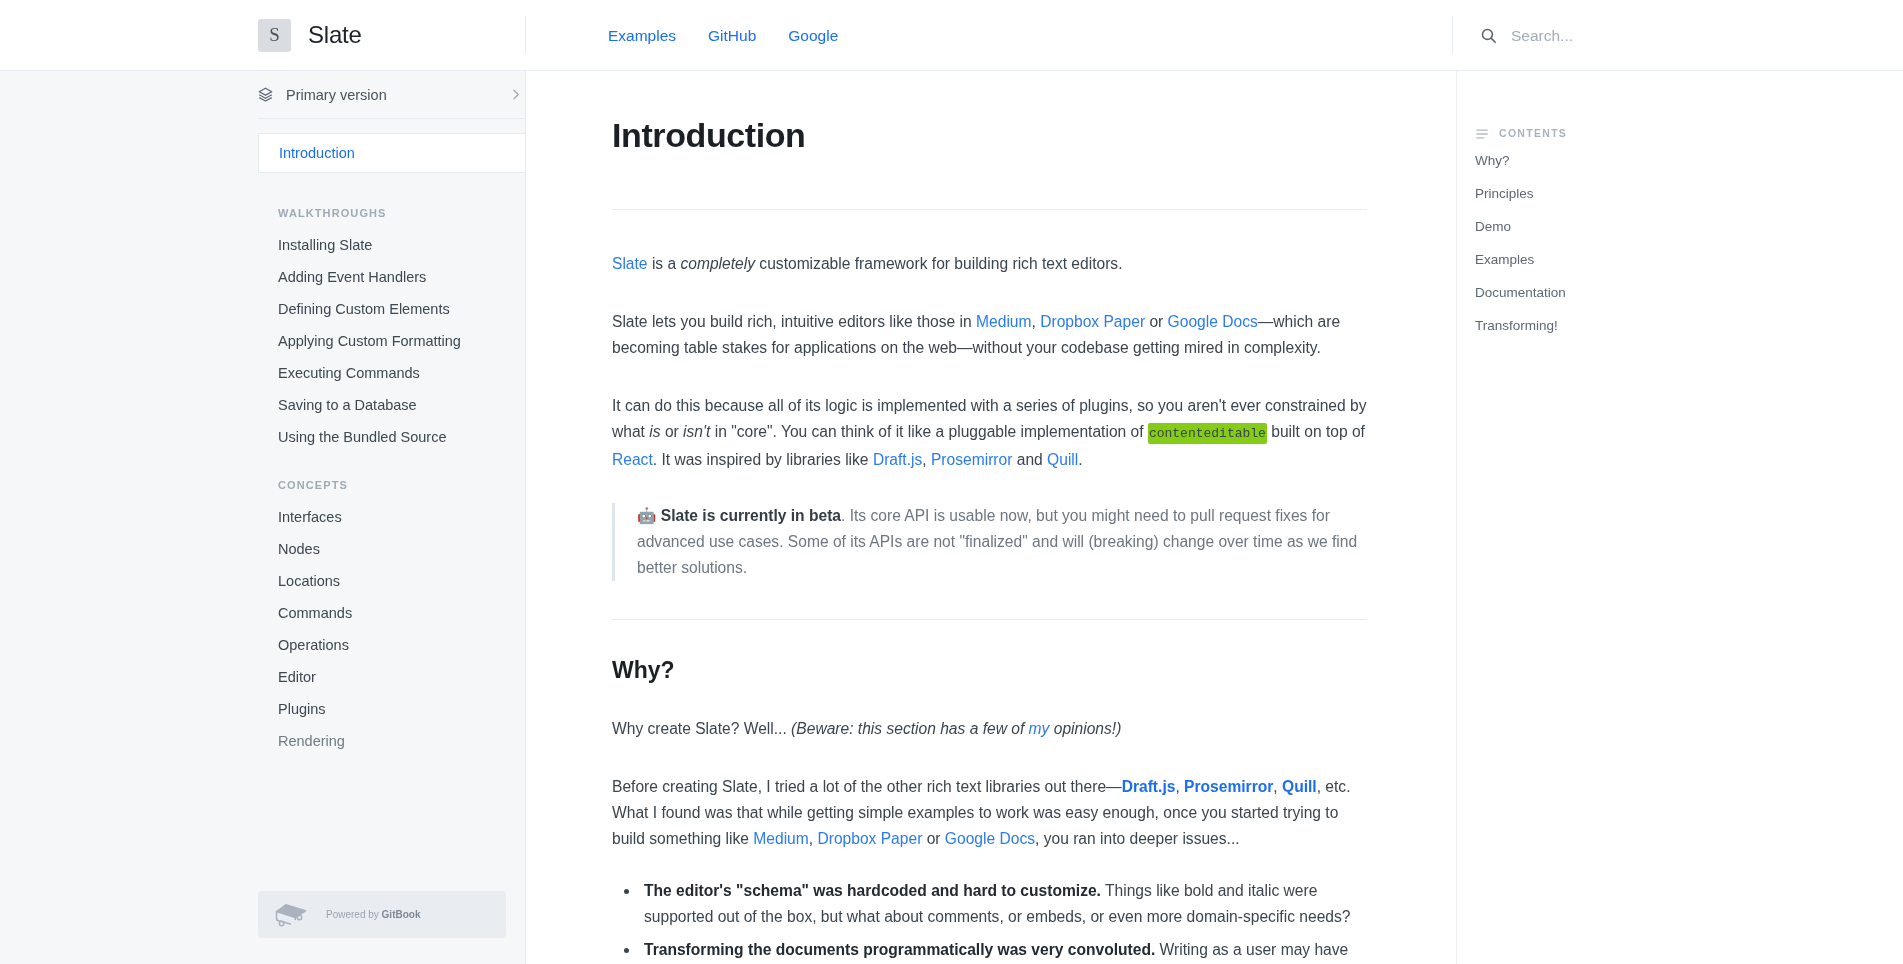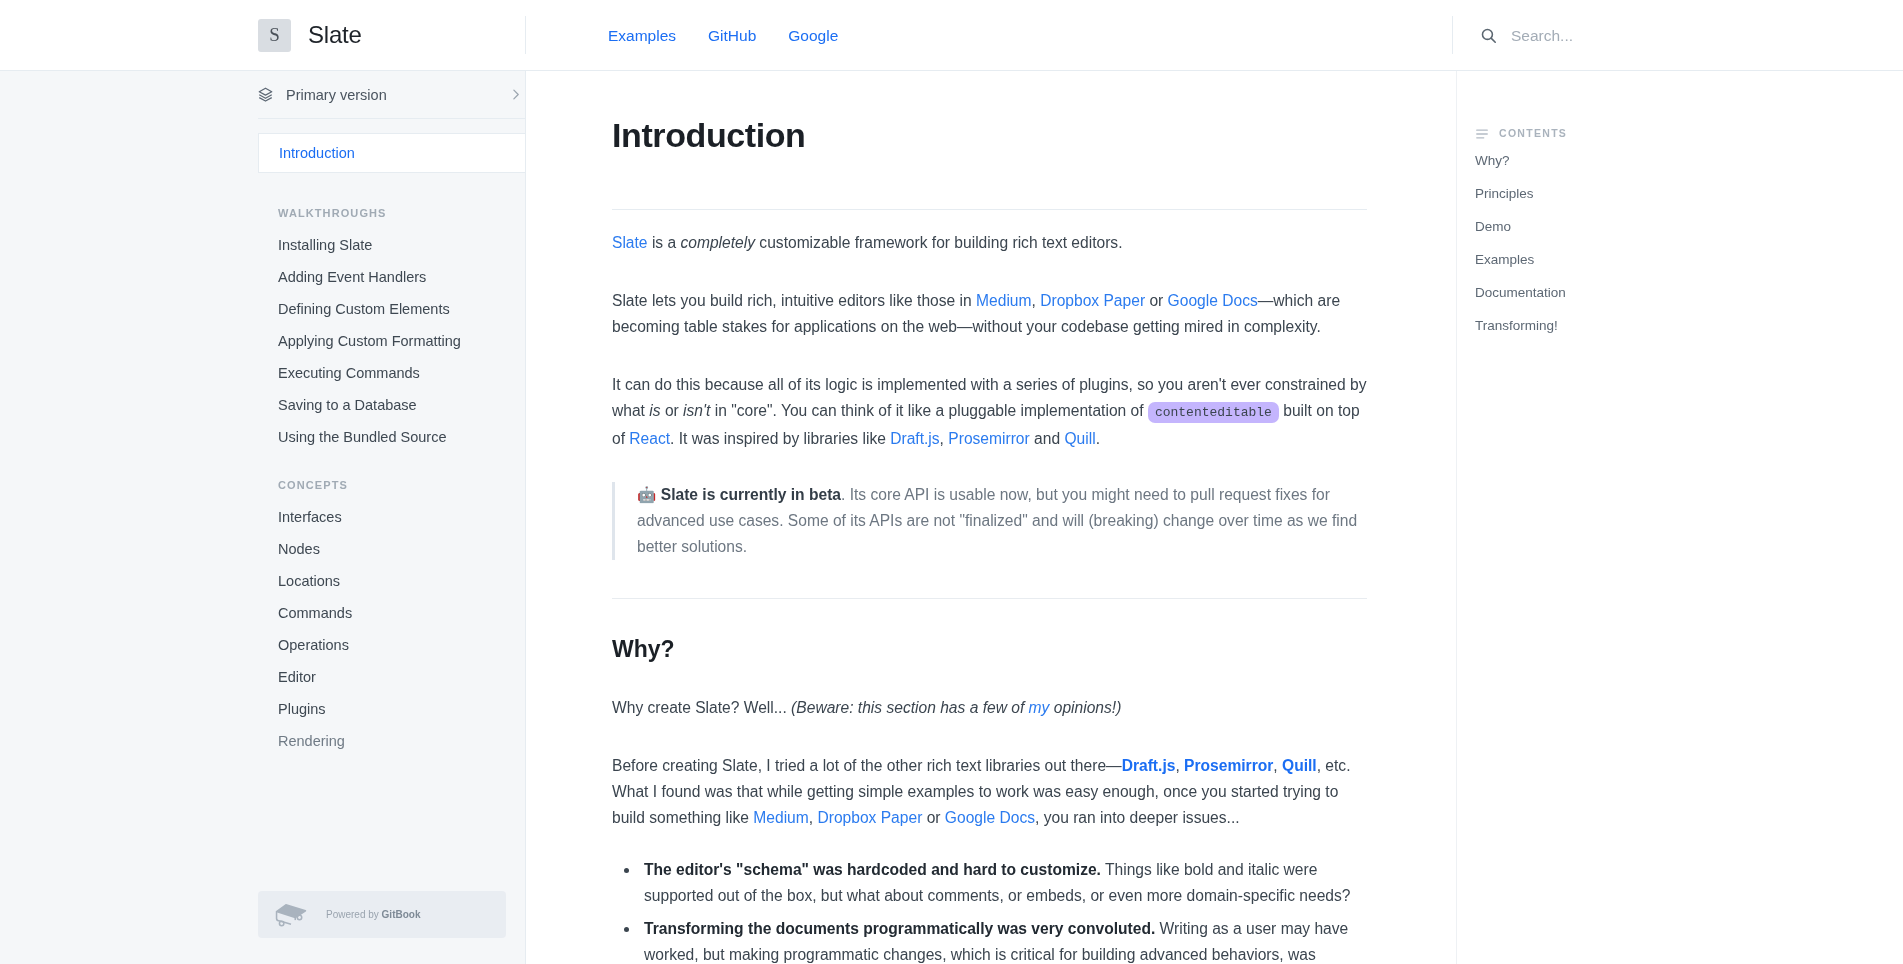--- a/index.html
+++ b/index.html
@@ -146,28 +146,28 @@
     font-size: 34px; font-weight: bold; color: #1b2026;
     margin: 45px 0 0 0; letter-spacing: -0.4px;
   }
   .title-rule {
     height: 1px; background: #e6ecf1; margin: 54px 0 0 0;
   }
   p.para {
     font-size: 15.6px; line-height: 26px; color: #3b454f;
     margin: 32px 0 0 0;
   }
-  p.para.first { margin-top: 20px; }
+  p.para.first { margin-top: 41px; }
   a.inline { color: #2b7bef; text-decoration: none; }
   a.inline.bold { color: #1b6ef3; font-weight: bold; }
   em { font-style: italic; }
   code.inline-code {
     font-family: "Liberation Mono", monospace;
-    font-size: 13px; background: #c4b5fd; color: #3b454f;
-    padding: 3px 7px; border-radius: 7px;
+    font-size: 13px; background: #84cc16; color: #3b454f;
+    padding: 3px 1px; border-radius: 2px;
   }
   blockquote.callout {
     margin: 30px 0 0 0;
     padding: 0 0 0 22px;
     border-left: 3px solid #dfe5ec;
     font-size: 15.6px; line-height: 26px; color: #6d7782;
   }
   blockquote.callout b { color: #333d47; }
   .section-rule { height: 1px; background: #e8ecf0; margin: 38px 0 0 0; }
   h2.section-title {

